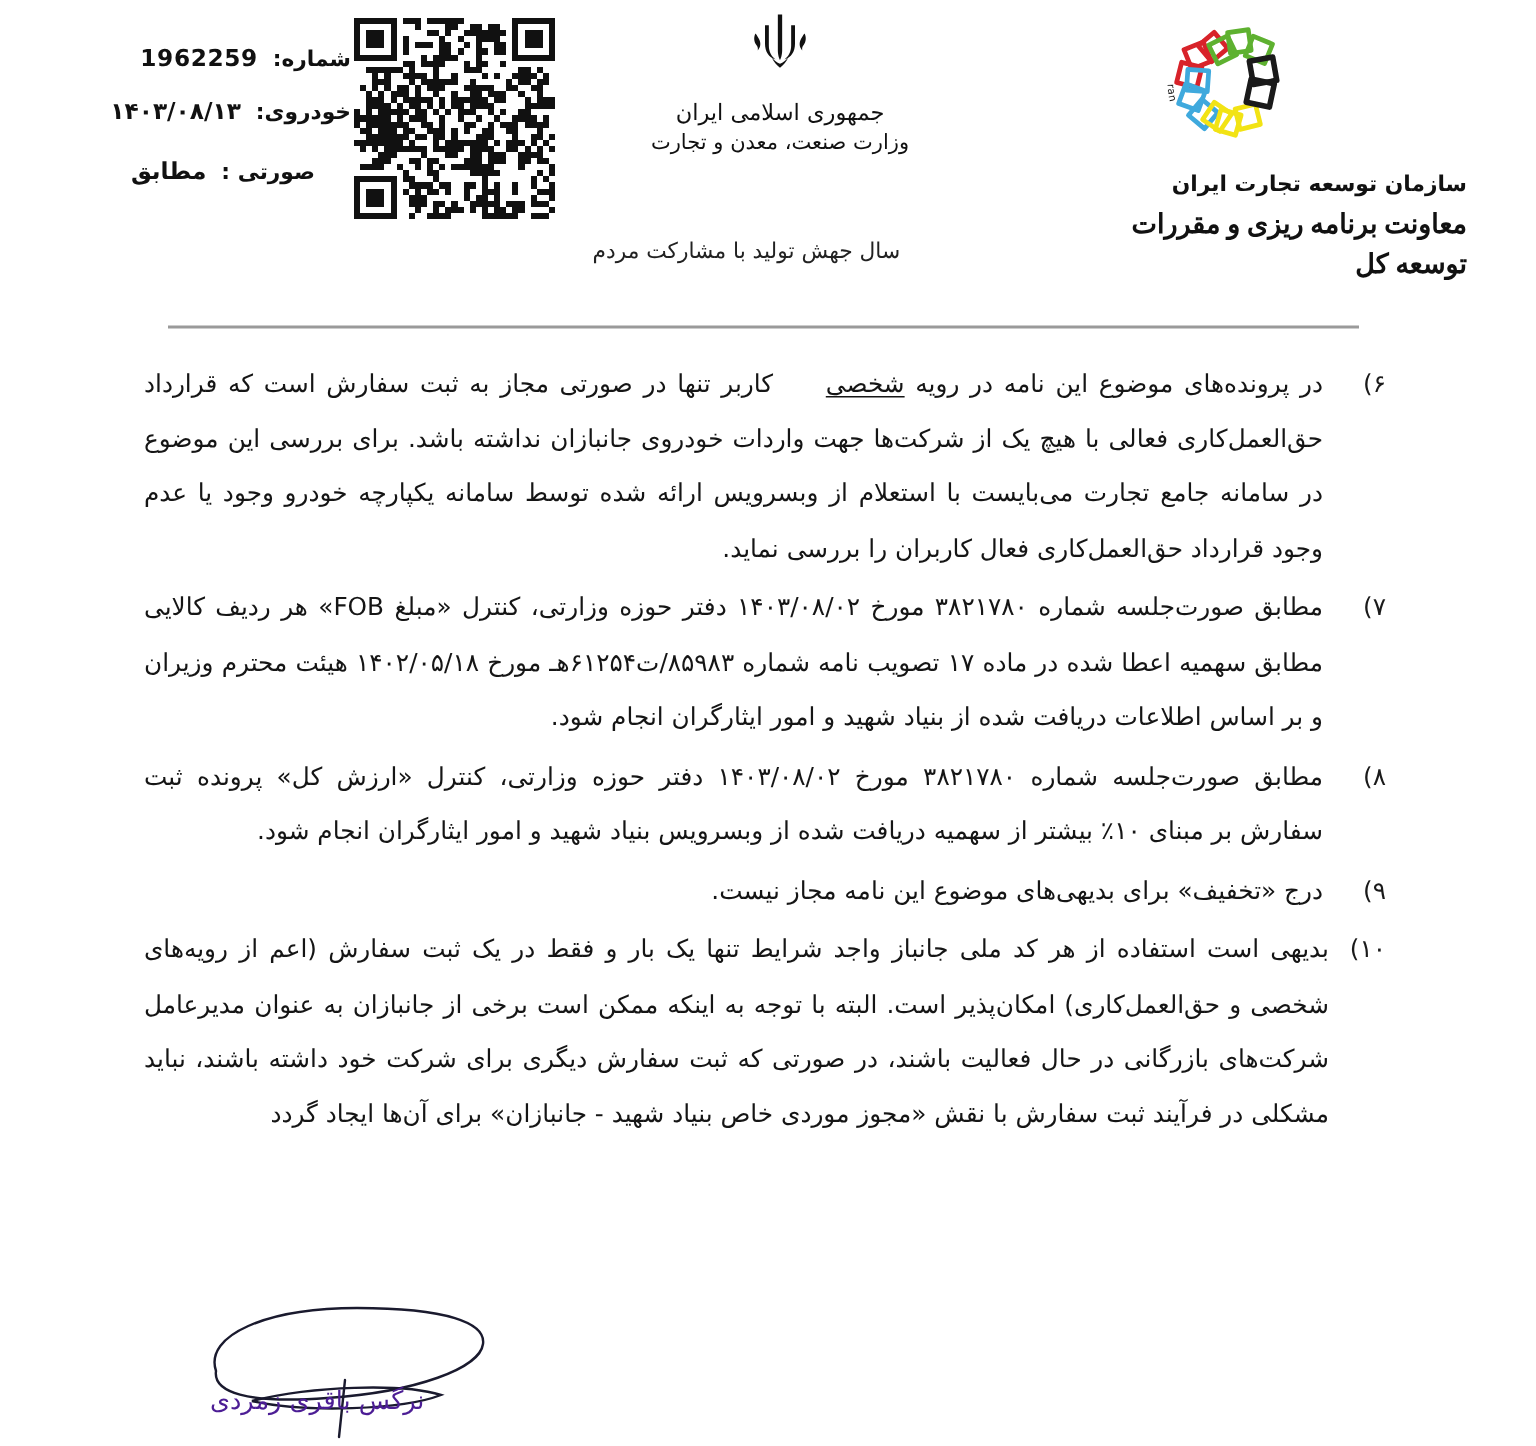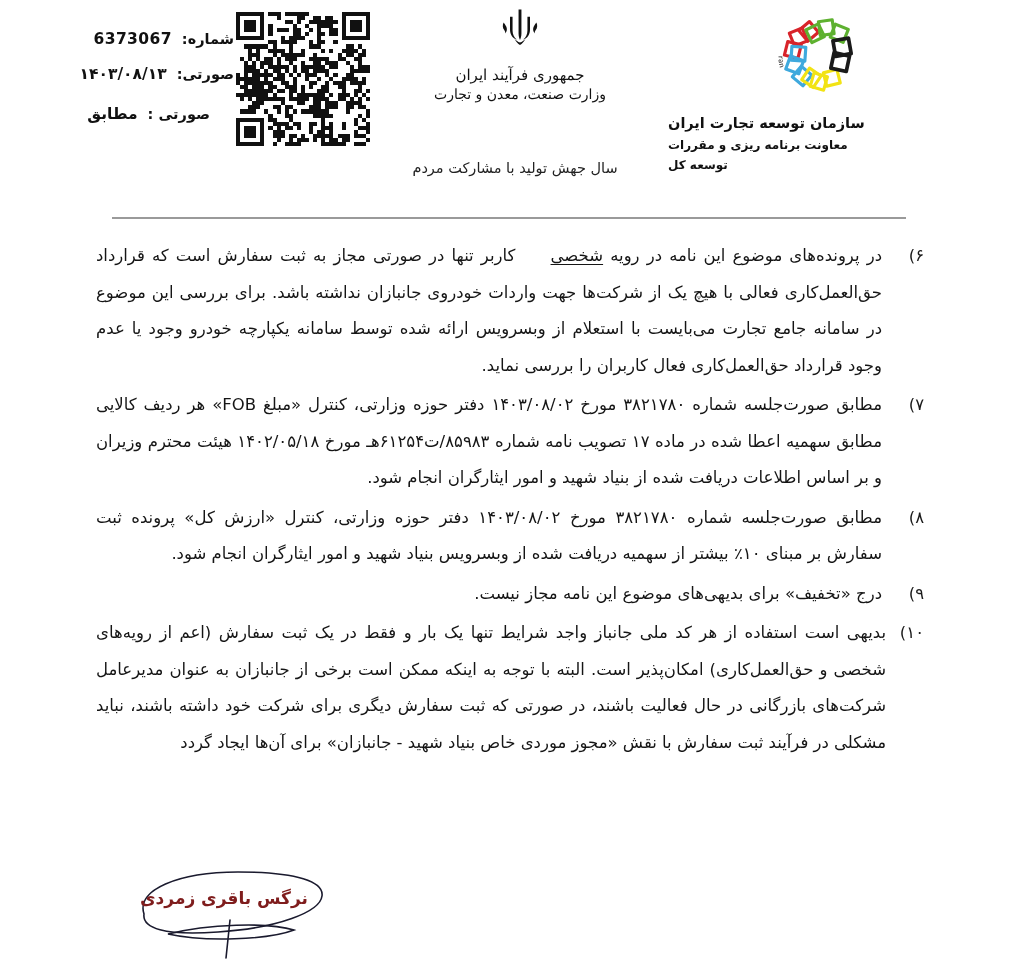--- a/index.html
+++ b/index.html
@@ -91,42 +91,42 @@
     font-size: 14px;
     margin-top: 2px;
     color: #111;
     font-family: "DejaVu Serif", "Liberation Serif", serif;
   }
   .slogan {
     position: absolute;
     top: 160px;
     left: 395px;
     width: 240px;
-    text-align: center;
+    text-align: left;
     font-size: 14.5px;
     color: #222;
   }
 
   
   .org-block {
     position: absolute;
     top: 4px;
     left: 668px;
     width: 310px;
-    text-align: left;
+    text-align: right;
   }
   .tpo-logo { width: 112px; height: 104px; display: block; margin: 0 auto; }
   .org-line {
     font-size: 14.5px;
     font-weight: bold;
     color: #111;
     margin-top: 7px;
     line-height: 1.15;
   }
-  .org-line.sm { font-size: 12px; }
+  .org-line.sm { font-size: 18px; font-family: Liberation Serif, serif; }
 
   .divider {
     position: absolute;
     top: 217px;
     left: 112px;
     width: 794px;
     height: 2px;
     background: #9a9a9a;
   }
 
@@ -169,41 +169,41 @@
   .signature {
     position: absolute;
     top: 862px;
     left: 108px;
     width: 300px;
     height: 100px;
   }
   .signature svg { display: block; width: 300px; height: 100px; }
   .sig-name {
     position: absolute;
-    top: 888px;
+    top: 924px;
     left: 140px;
     font-size: 17px;
-    font-weight: bold;
-    color: #7f1d1d;
+    font-weight: normal;
+    color: #4c1d95;
     direction: rtl;
     white-space: nowrap;
   }
 </style>
 </head>
 <body>
 
 <div class="header">
 
   <div class="meta">
     <div class="meta-row">
       <span class="meta-label">شماره:</span>
-      <span class="meta-value">6373067</span>
+      <span class="meta-value">1962259</span>
     </div>
     <div class="meta-row">
-      <span class="meta-label">صورتی:</span>
+      <span class="meta-label">خودروی:</span>
       <span class="meta-value">۱۴۰۳/۰۸/۱۳</span>
     </div>
     <div class="meta-row attach">
       <span class="meta-label">صورتی :</span>
       <span class="meta-value">مطابق</span>
     </div>
   </div>
 
   <div class="qr">
     <svg viewBox="0 0 33 33" shape-rendering="crispEdges" aria-hidden="true">
@@ -218,21 +218,21 @@
     <svg class="emblem" viewBox="0 0 60 64" aria-hidden="true">
       <g fill="#111">
         <path d="M28.2 4 h3.6 v30 c0 4 -1.2 7 -1.8 8 c-.6 -1 -1.8 -4 -1.8 -8 z"></path>
         <path d="M17.5 13 h3.2 v17 c0 5 2 9 5.5 11.5 c-5.5 -1.5 -8.7 -6.5 -8.7 -13 z"></path>
         <path d="M39.3 13 h3.2 v15.5 c0 6.5 -3.2 11.5 -8.7 13 c3.5 -2.5 5.5 -6.5 5.5 -11.5 z"></path>
         <path d="M9.5 20 c-1.6 3 -1.2 7 .8 9.6 c1.2 1.6 1.4 2.6 1.2 4.4 c2.4 -2.4 2.8 -6.4 1 -9.4 c-1.1 -1.8 -1.5 -3 -3 -4.6 z"></path>
         <path d="M50.5 20 c1.6 3 1.2 7 -.8 9.6 c-1.2 1.6 -1.4 2.6 -1.2 4.4 c-2.4 -2.4 -2.8 -6.4 -1 -9.4 c1.1 -1.8 1.5 -3 3 -4.6 z"></path>
         <path d="M23 40 c2 4 4.4 6.6 7 8.4 c2.6 -1.8 5 -4.4 7 -8.4 c-2.2 2.6 -4.4 4.2 -7 5.2 c-2.6 -1 -4.8 -2.6 -7 -5.2 z"></path>
       </g>
     </svg>
-    <div class="ministry-line1">جمهوری فرآیند ایران</div>
+    <div class="ministry-line1">جمهوری اسلامی ایران</div>
     <div class="ministry-line2">وزارت صنعت، معدن و تجارت</div>
   </div>
 
   <div class="slogan">سال جهش تولید با مشارکت مردم</div>
 
   <div class="org-block">
     <svg class="tpo-logo" viewBox="0 0 120 112" aria-hidden="true">
       <defs>
         <path id="arcTop" d="M 16 56 A 44 44 0 0 1 104 56"></path>
         <path id="arcBot" d="M 12 56 A 48 48 0 0 0 108 56"></path>

